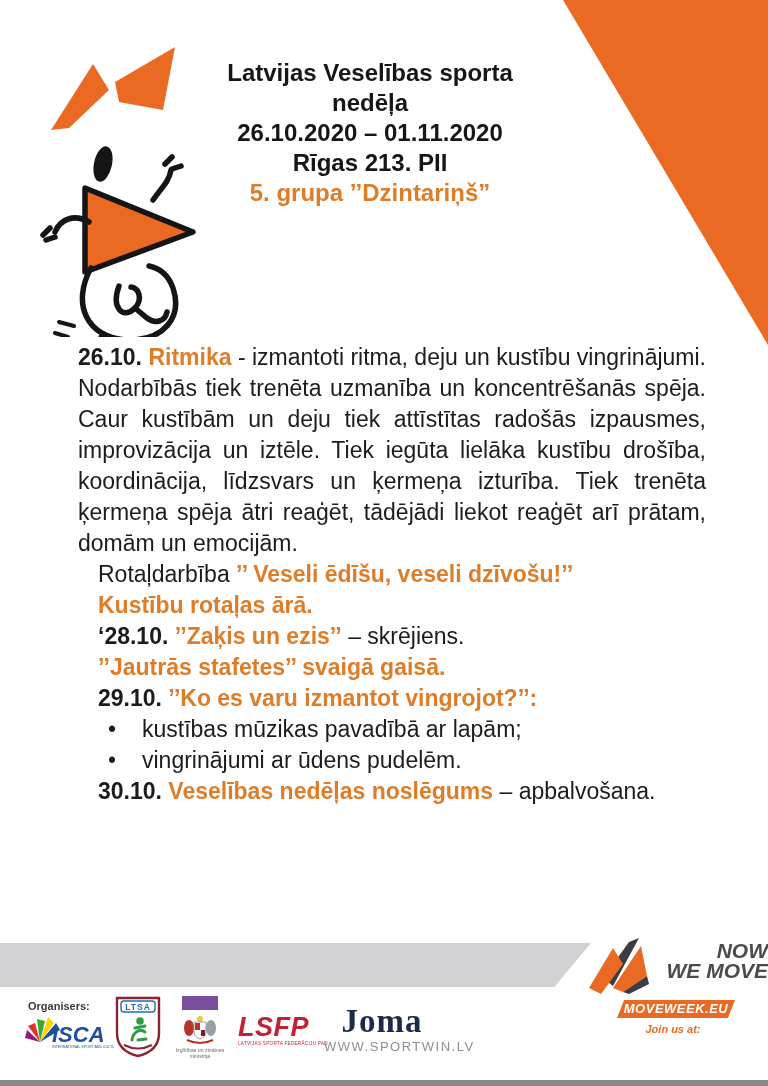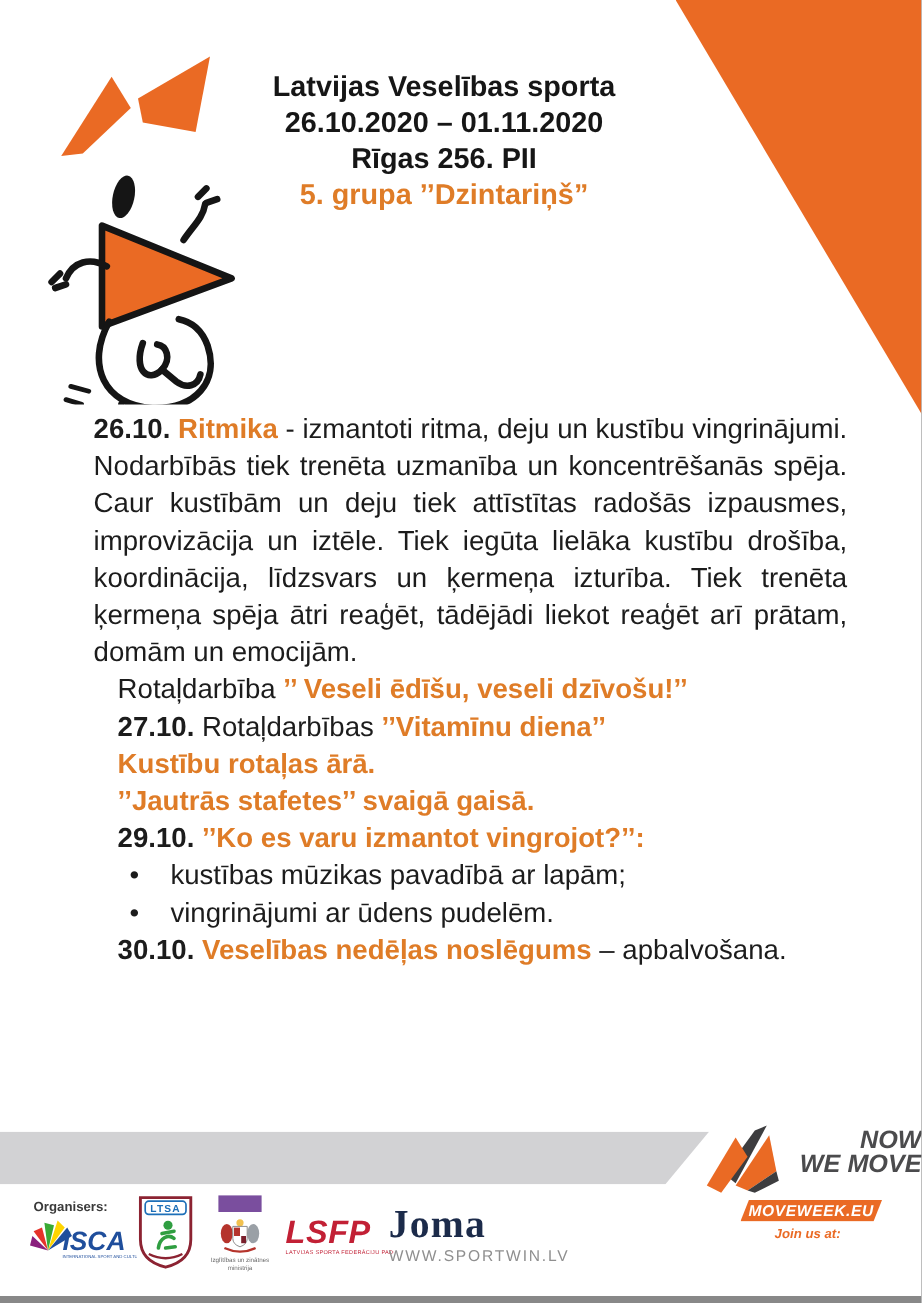--- a/index.html
+++ b/index.html
@@ -48,21 +48,21 @@
   .nwm-banner{position:absolute;left:617px;top:1000px;width:118px;height:18px;
     background:var(--orange);clip-path:polygon(6% 0,100% 0,94% 100%,0 100%);
     color:#fff;font-style:italic;font-weight:700;font-size:13px;text-align:center;line-height:18px;letter-spacing:.5px;}
   
   .organisers{position:absolute;left:28px;top:1000px;font-size:11px;color:#3a3a3a;font-weight:bold;}
   .lg{position:absolute;}
   .lg-isca{left:24px;top:1014px;}
   .lg-ltsa{left:114px;top:995px;}
   .lg-min{left:172px;top:996px;}
   .lg-lsfp{left:236px;top:1010px;}
-  .lg-joma{left:324px;top:1004px;width:116px;text-align:left;}
+  .lg-joma{left:324px;top:1004px;width:116px;text-align:center;}
   .joma-word{font-family:"Liberation Serif", serif;font-weight:700;font-size:33px;
     color:var(--joma);letter-spacing:1px;line-height:34px;}
   .joma-cap{font-size:13px;color:#8f8f8f;letter-spacing:1.5px;margin-top:1px;}
 </style>
 </head>
 <body>
 
 <div class="page">
 
   <div class="corner-tri"></div>
@@ -84,31 +84,32 @@
       <path d="M100,266 L112,276 C120,282 130,280 132,270"></path>
       <path d="M24,280 l15,4" stroke-width="4"></path>
       <path d="M20,291 l13,4" stroke-width="4"></path>
     </g>
     <circle cx="56" cy="303" r="2.6" fill="#151515"></circle>
     <circle cx="66" cy="295" r="2.6" fill="#151515"></circle>
   </svg>
 
   <div class="header">
     <div>Latvijas Veselības sporta</div>
+    <div>nedēļa</div>
     <div>26.10.2020 – 01.11.2020</div>
-    <div>Rīgas 256. PII</div>
+    <div>Rīgas 213. PII</div>
     <div class="group">5. grupa ’’Dzintariņš”</div>
   </div>
 
   <div class="body-text">
     <div class="para"><span class="s-b">26.10. </span><span class="s-a">Ritmika</span><span class="s-p"> - izmantoti ritma, deju un kustību vingrinājumi. Nodarbībās tiek trenēta uzmanība un koncentrēšanās spēja. Caur kustībām un deju tiek attīstītas radošās izpausmes, improvizācija un iztēle. Tiek iegūta lielāka kustību drošība, koordinācija, līdzsvars un ķermeņa izturība. Tiek trenēta ķermeņa spēja ātri reaģēt, tādējādi liekot reaģēt arī prātam, domām un emocijām.</span></div>
     <div>
         <div class="sline"><span class="s-p">Rotaļdarbība </span><span class="s-a">’’ Veseli ēdīšu, veseli dzīvošu!’’</span></div>
-        <div class="sline"><span class="s-b">27.10.</span><span class="s-p"> Rotaļdarbības </span><span class="s-a">’’Vitamīnu diena’’</span></div>
         <div class="sline"><span class="s-a">Kustību rotaļas ārā.</span></div>
+        <div class="sline"><span class="s-b">‘28.10.</span><span class="s-p">  </span><span class="s-a">’’Zaķis un ezis’’</span><span class="s-p"> – skrējiens.</span></div>
         <div class="sline"><span class="s-a">’’Jautrās stafetes’’ svaigā gaisā.</span></div>
         <div class="sline"><span class="s-b">29.10.</span><span class="s-p"> </span><span class="s-a">’’Ko es varu izmantot vingrojot?’’:</span></div>
         <div class="sline bullet"><span class="dot">•</span><span class="s-p">kustības mūzikas pavadībā ar lapām;</span></div>
         <div class="sline bullet"><span class="dot">•</span><span class="s-p">vingrinājumi ar ūdens pudelēm.</span></div>
         <div class="sline"><span class="s-b">30.10.</span><span class="s-p"> </span><span class="s-a">Veselības nedēļas noslēgums</span><span class="s-p"> – apbalvošana.</span></div>
       </div>
   </div>
 
   <div class="gray-band"></div>
 

